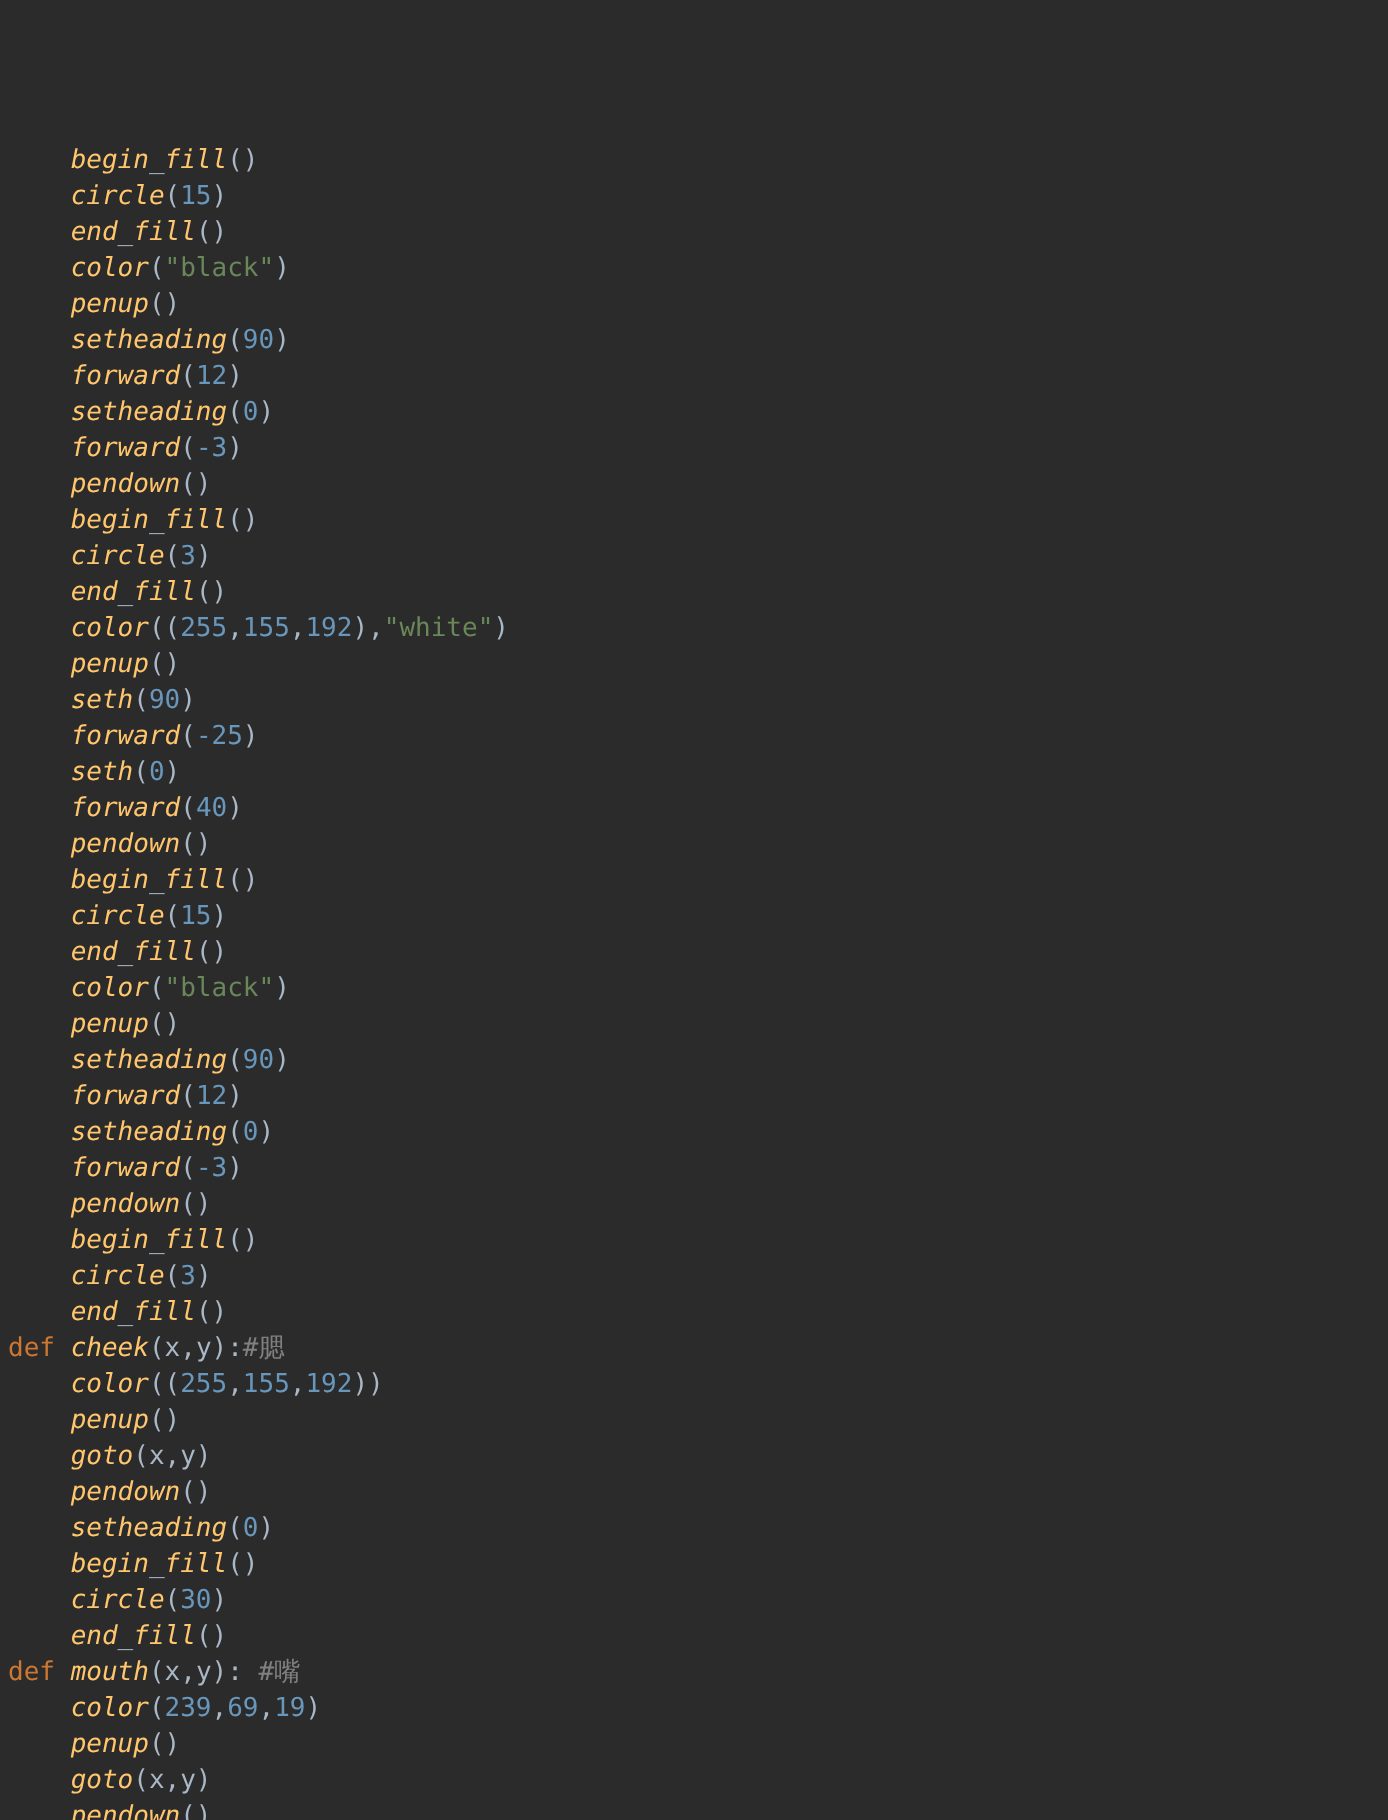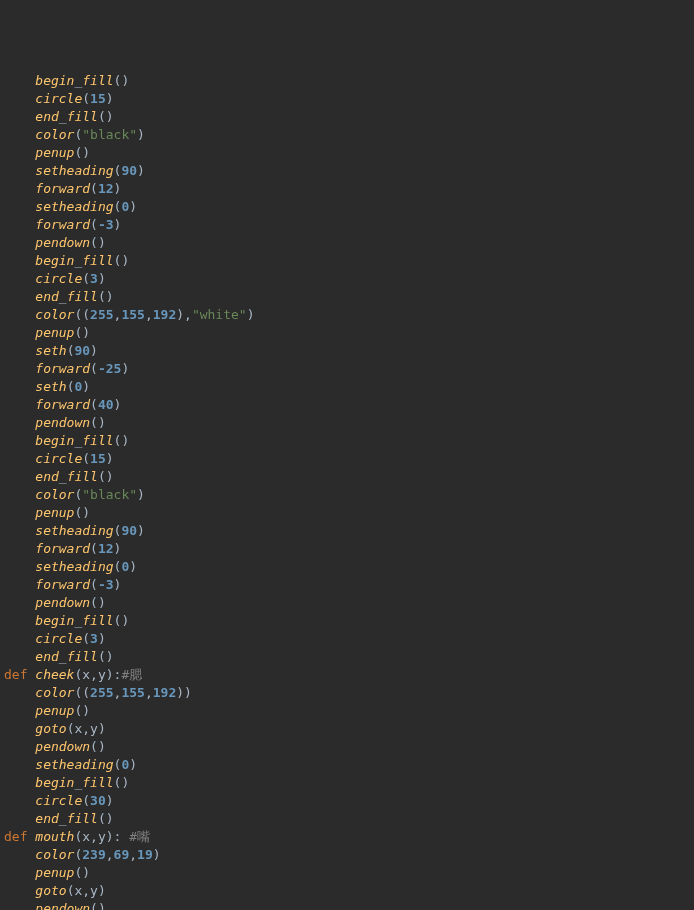--- a/index.html
+++ b/index.html
@@ -9,21 +9,21 @@
       font-size: 13px;
       line-height: 18px;
       color: #a9b7c6;
       padding: 0 0 0 4px;
       white-space: pre;
     }
     .line { display: block; }
     .kw { color: #cc7832; }
     .fn { color: #ffc66d; font-style: italic; text-align: right; }
     .param { color: #a9b7c6; }
-    .num { color: #6897bb; font-weight: bold; }
+    .num { color: #6897bb; }
     .str { color: #6a8759; }
     .punct { color: #a9b7c6; }
     .comment { color: #808080; }
   </style>
 </head>
 <body>
 
 
 
 <div id="code-container"><div class="line">    <span class="fn">begin</span><span class="punct">_</span><span class="fn">fill</span><span class="punct">()</span></div><div class="line">    <span class="fn">circle</span><span class="punct">(</span><span class="num">15</span><span class="punct">)</span></div><div class="line">    <span class="fn">end</span><span class="punct">_</span><span class="fn">fill</span><span class="punct">()</span></div><div class="line">    <span class="fn">color</span><span class="punct">(</span><span class="str">"black"</span><span class="punct">)</span></div><div class="line">    <span class="fn">penup</span><span class="punct">()</span></div><div class="line">    <span class="fn">setheading</span><span class="punct">(</span><span class="num">90</span><span class="punct">)</span></div><div class="line">    <span class="fn">forward</span><span class="punct">(</span><span class="num">12</span><span class="punct">)</span></div><div class="line">    <span class="fn">setheading</span><span class="punct">(</span><span class="num">0</span><span class="punct">)</span></div><div class="line">    <span class="fn">forward</span><span class="punct">(</span><span class="num">-3</span><span class="punct">)</span></div><div class="line">    <span class="fn">pendown</span><span class="punct">()</span></div><div class="line">    <span class="fn">begin</span><span class="punct">_</span><span class="fn">fill</span><span class="punct">()</span></div><div class="line">    <span class="fn">circle</span><span class="punct">(</span><span class="num">3</span><span class="punct">)</span></div><div class="line">    <span class="fn">end</span><span class="punct">_</span><span class="fn">fill</span><span class="punct">()</span></div><div class="line">    <span class="fn">color</span><span class="punct">((</span><span class="num">255</span><span class="punct">,</span><span class="num">155</span><span class="punct">,</span><span class="num">192</span><span class="punct">),</span><span class="str">"white"</span><span class="punct">)</span></div><div class="line">    <span class="fn">penup</span><span class="punct">()</span></div><div class="line">    <span class="fn">seth</span><span class="punct">(</span><span class="num">90</span><span class="punct">)</span></div><div class="line">    <span class="fn">forward</span><span class="punct">(</span><span class="num">-25</span><span class="punct">)</span></div><div class="line">    <span class="fn">seth</span><span class="punct">(</span><span class="num">0</span><span class="punct">)</span></div><div class="line">    <span class="fn">forward</span><span class="punct">(</span><span class="num">40</span><span class="punct">)</span></div><div class="line">    <span class="fn">pendown</span><span class="punct">()</span></div><div class="line">    <span class="fn">begin</span><span class="punct">_</span><span class="fn">fill</span><span class="punct">()</span></div><div class="line">    <span class="fn">circle</span><span class="punct">(</span><span class="num">15</span><span class="punct">)</span></div><div class="line">    <span class="fn">end</span><span class="punct">_</span><span class="fn">fill</span><span class="punct">()</span></div><div class="line">    <span class="fn">color</span><span class="punct">(</span><span class="str">"black"</span><span class="punct">)</span></div><div class="line">    <span class="fn">penup</span><span class="punct">()</span></div><div class="line">    <span class="fn">setheading</span><span class="punct">(</span><span class="num">90</span><span class="punct">)</span></div><div class="line">    <span class="fn">forward</span><span class="punct">(</span><span class="num">12</span><span class="punct">)</span></div><div class="line">    <span class="fn">setheading</span><span class="punct">(</span><span class="num">0</span><span class="punct">)</span></div><div class="line">    <span class="fn">forward</span><span class="punct">(</span><span class="num">-3</span><span class="punct">)</span></div><div class="line">    <span class="fn">pendown</span><span class="punct">()</span></div><div class="line">    <span class="fn">begin</span><span class="punct">_</span><span class="fn">fill</span><span class="punct">()</span></div><div class="line">    <span class="fn">circle</span><span class="punct">(</span><span class="num">3</span><span class="punct">)</span></div><div class="line">    <span class="fn">end</span><span class="punct">_</span><span class="fn">fill</span><span class="punct">()</span></div><div class="line"><span class="kw">def </span><span class="fn">cheek</span><span class="punct">(</span><span class="param">x</span><span class="punct">,</span><span class="param">y</span><span class="punct">):</span><span class="comment">#腮</span></div><div class="line">    <span class="fn">color</span><span class="punct">((</span><span class="num">255</span><span class="punct">,</span><span class="num">155</span><span class="punct">,</span><span class="num">192</span><span class="punct">))</span></div><div class="line">    <span class="fn">penup</span><span class="punct">()</span></div><div class="line">    <span class="fn">goto</span><span class="punct">(x,y)</span></div><div class="line">    <span class="fn">pendown</span><span class="punct">()</span></div><div class="line">    <span class="fn">setheading</span><span class="punct">(</span><span class="num">0</span><span class="punct">)</span></div><div class="line">    <span class="fn">begin</span><span class="punct">_</span><span class="fn">fill</span><span class="punct">()</span></div><div class="line">    <span class="fn">circle</span><span class="punct">(</span><span class="num">30</span><span class="punct">)</span></div><div class="line">    <span class="fn">end</span><span class="punct">_</span><span class="fn">fill</span><span class="punct">()</span></div><div class="line"><span class="kw">def </span><span class="fn">mouth</span><span class="punct">(</span><span class="param">x</span><span class="punct">,</span><span class="param">y</span><span class="punct">): </span><span class="comment">#嘴</span></div><div class="line">    <span class="fn">color</span><span class="punct">(</span><span class="num">239</span><span class="punct">,</span><span class="num">69</span><span class="punct">,</span><span class="num">19</span><span class="punct">)</span></div><div class="line">    <span class="fn">penup</span><span class="punct">()</span></div><div class="line">    <span class="fn">goto</span><span class="punct">(x,y)</span></div><div class="line">    <span class="fn">pendown</span><span class="punct">()</span></div></div>

